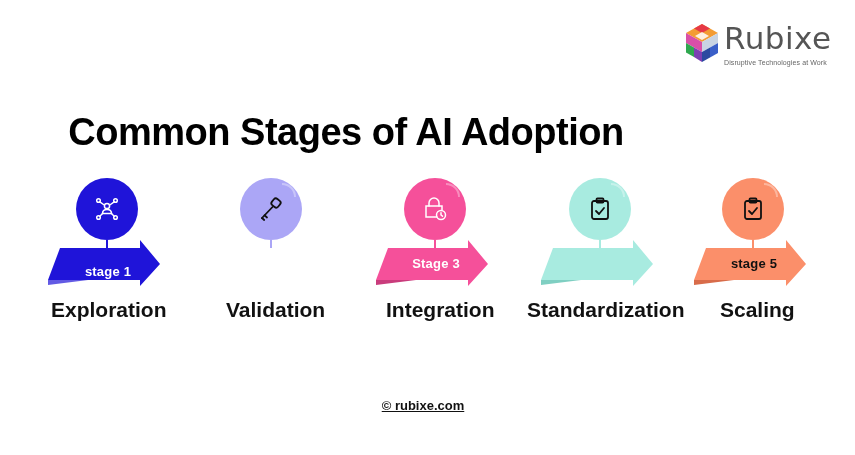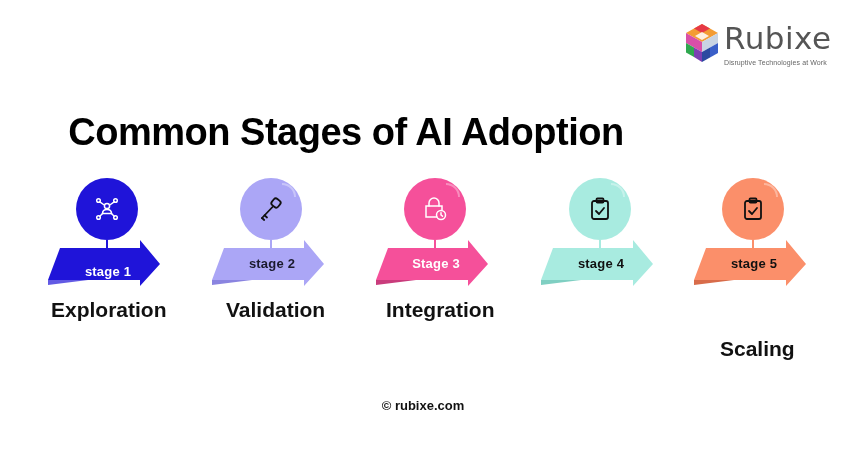--- a/index.html
+++ b/index.html
@@ -16,21 +16,21 @@
   .stage { position: absolute; top: 178px; width: 160px; height: 140px; }
   .stage .circle { position: absolute; left: 28px; top: 0; width: 62px; height: 62px; border-radius: 50%; display: flex; align-items: center; justify-content: center; }
   .stage .circle svg { width: 28px; height: 28px; }
   .stage .circle .shine { position: absolute; right: 6px; top: 5px; width: 14px; height: 14px; border-top: 2px solid rgba(255,255,255,0.35); border-right: 2px solid rgba(255,255,255,0.35); border-radius: 0 14px 0 0; }
   .stage .stem { position: absolute; left: 58px; top: 62px; width: 2px; height: 8px; }
   .stage .arrow { position: absolute; left: 0; top: 62px; width: 112px; height: 48px; }
   .stage .arrow svg { position: absolute; left: 0; top: 0; width: 112px; height: 48px; }
   .stage .arrow-label { position: absolute; left: 8px; width: 104px; top: 16px; text-align: center; font-size: 13px; font-weight: bold; letter-spacing: 0.2px; }
   .stage .name { position: absolute; top: 120px; font-size: 21px; font-weight: bold; color: #111; white-space: nowrap; }
 
-  .footer { position: absolute; left: 0; width: 846px; top: 398px; text-align: center; font-size: 13px; font-weight: bold; color: #111; }
+  .footer { position: absolute; left: 0; width: 846px; top: 398px; text-align: center; font-size: 13px; font-weight: bold; color: #111; text-decoration: underline; }
 </style>
 </head>
 <body>
 
 <div class="logo">
   <svg class="logo-mark" viewBox="0 0 36 38">
     <polygon points="18,0 34,9 18,18 2,9" fill="#f39c34"></polygon>
     <polygon points="18,0 26,4.5 18,9 10,4.5" fill="#e63946"></polygon>
     <polygon points="2,9 18,18 18,28 2,19" fill="#d94fa8"></polygon>
     <polygon points="2,19 10,23.5 10,33 2,28.5" fill="#2fa84f"></polygon>
@@ -76,27 +76,20 @@
   <div class="circle" style="background:#aba6f6;">
     <span class="shine"></span>
     <svg viewBox="0 0 28 28" fill="none" stroke="#111" stroke-width="1.8" stroke-linecap="round" stroke-linejoin="round">
       <rect x="15" y="4" width="8" height="8" rx="2.5" transform="rotate(40 19 8)"></rect>
       <line x1="15.5" y1="12" x2="5" y2="23"></line>
       <line x1="7.5" y1="20.3" x2="10" y2="22.5"></line>
       <line x1="5" y1="23" x2="7.2" y2="25"></line>
     </svg>
   </div>
   <div class="stem" style="background:#aba6f6;"></div>
-  <div class="arrow">
-    <svg viewBox="0 0 112 48">
-        <polygon points="12,8 92,8 92,0 112,24 92,46 92,40 0,40" fill="#aba6f6"></polygon>
-        <polygon points="0,40 40,40 0,45" fill="#8a84e0"></polygon>
-      </svg>
-    <div class="arrow-label" style="color:#1a1a2e;">stage 2</div>
-  </div>
   <div class="name" style="left:14px;">Validation</div>
 </div>
 
 <div class="stage" style="left:376px;">
   <div class="circle" style="background:#f5509a;">
     <span class="shine"></span>
     <svg viewBox="0 0 28 28" fill="none" stroke="#ffffff" stroke-width="1.5" stroke-linecap="round">
       <path d="M8 11 V8 a5 5 0 0 1 10 0 V11"></path>
       <path d="M16 22 H5 V11 H21 V15"></path>
       <circle cx="20" cy="20" r="4.5"></circle>
@@ -122,37 +115,37 @@
       <rect x="10.5" y="3.5" width="7" height="4" rx="1"></rect>
       <path d="M10 16 l3 3 l5 -6"></path>
     </svg>
   </div>
   <div class="stem" style="background:#a8ebe0;"></div>
   <div class="arrow">
     <svg viewBox="0 0 112 48">
         <polygon points="12,8 92,8 92,0 112,24 92,46 92,40 0,40" fill="#a8ebe0"></polygon>
         <polygon points="0,40 40,40 0,45" fill="#7fcfc2"></polygon>
       </svg>
-    <div class="arrow-label" style="color:#111111;">stage 4</div>
   </div>
+  <div class="name" style="left:-14px;">Standardization</div>
 </div>
 
 <div class="stage" style="left:694px;">
   <div class="circle" style="background:#fb8f6a;">
     <span class="shine"></span>
     <svg viewBox="0 0 28 28" fill="none" stroke="#111" stroke-width="1.8" stroke-linecap="round" stroke-linejoin="round">
       <rect x="6" y="6" width="16" height="18" rx="2"></rect>
       <rect x="10.5" y="3.5" width="7" height="4" rx="1"></rect>
       <path d="M10 16 l3 3 l5 -6"></path>
     </svg>
   </div>
   <div class="stem" style="background:#fb8f6a;"></div>
   <div class="arrow">
     <svg viewBox="0 0 112 48">
         <polygon points="12,8 92,8 92,0 112,24 92,46 92,40 0,40" fill="#fb8f6a"></polygon>
         <polygon points="0,40 40,40 0,45" fill="#d86c4a"></polygon>
       </svg>
     <div class="arrow-label" style="color:#111111;">stage 5</div>
   </div>
-  <div class="name" style="left:26px;margin-top:39px;">Scaling</div>
+  <div class="name" style="left:26px;">Scaling</div>
 </div>
 
 <div class="footer">© rubixe.com</div>
 
 </body></html>

